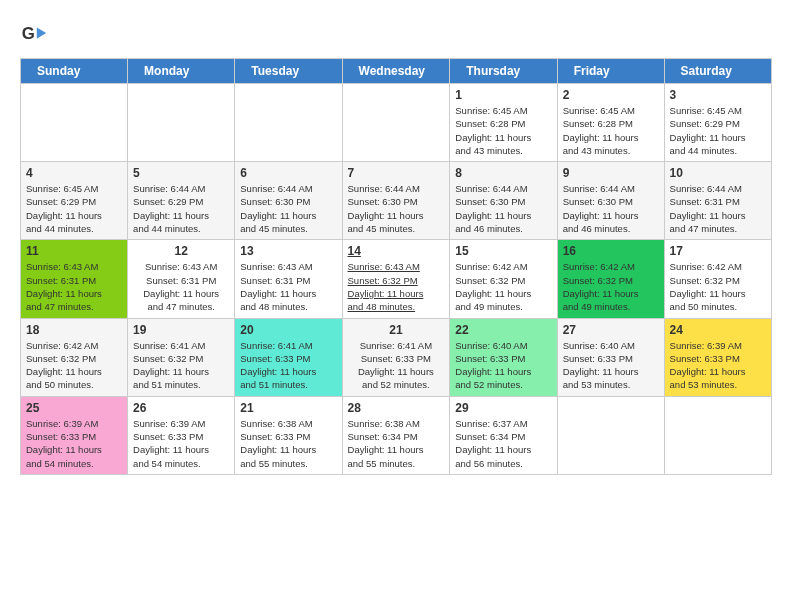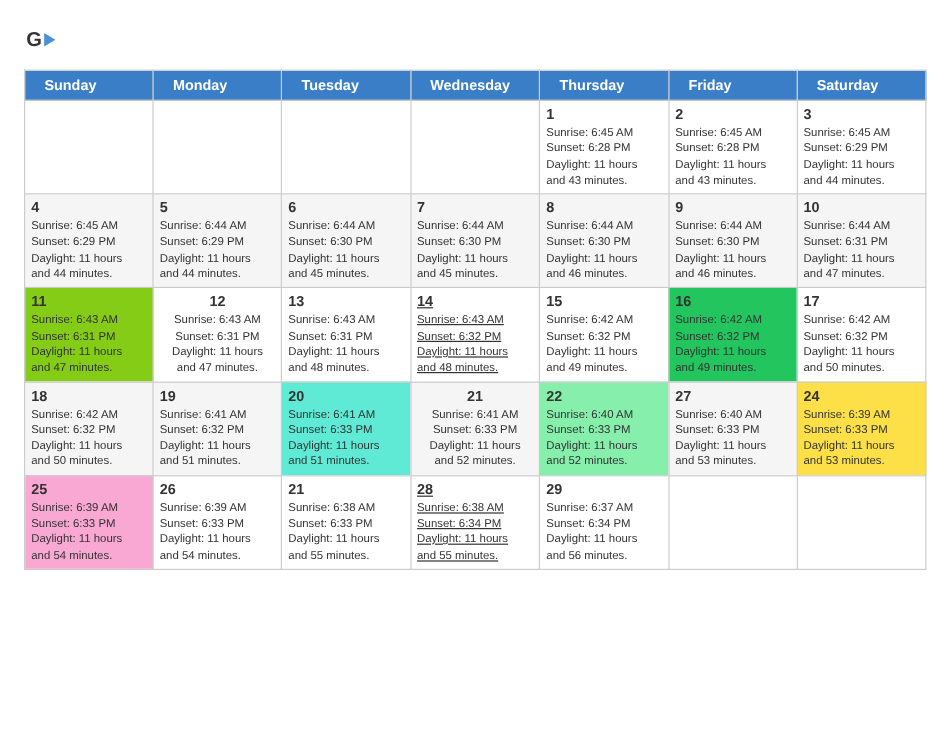--- a/index.html
+++ b/index.html
@@ -320,21 +320,21 @@
 Daylight: 11 hours
 and 54 minutes.</div>
         </td>
         <td style="background: rgb(255, 255, 255);">
           <div class="day-num">21</div>
           <div class="day-info" style="white-space: pre-line;">Sunrise: 6:38 AM
 Sunset: 6:33 PM
 Daylight: 11 hours
 and 55 minutes.</div>
         </td>
-        <td style="background: rgb(255, 255, 255); text-decoration: underline;">
+        <td style="background: rgb(255, 255, 255);">
           <div class="day-num">28</div>
           <div class="day-info" style="white-space: pre-line;">Sunrise: 6:38 AM
 Sunset: 6:34 PM
 Daylight: 11 hours
 and 55 minutes.</div>
         </td>
         <td style="background: rgb(255, 255, 255);">
           <div class="day-num">29</div>
           <div class="day-info" style="white-space: pre-line;">Sunrise: 6:37 AM
 Sunset: 6:34 PM

